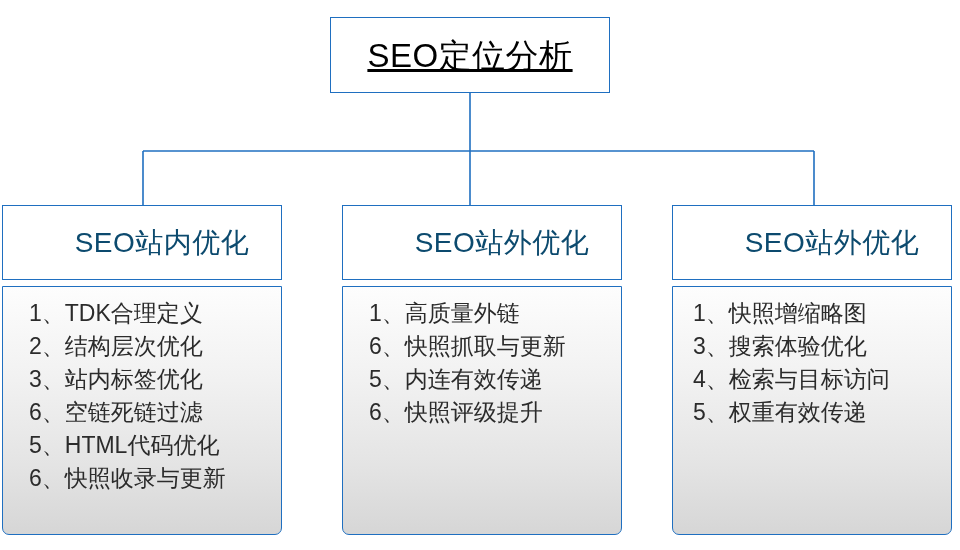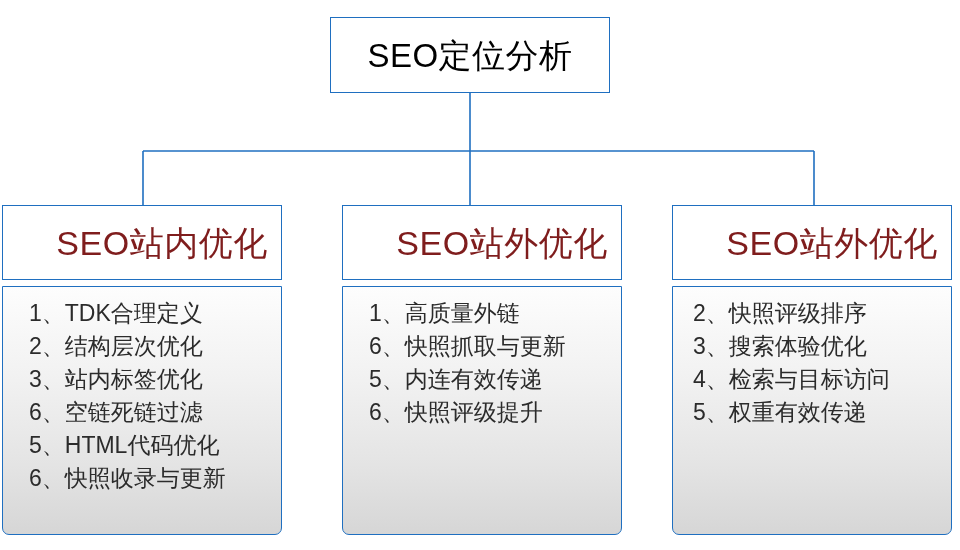--- a/index.html
+++ b/index.html
@@ -47,20 +47,21 @@
     display: flex;
     align-items: center;
     justify-content: center;
   }
   .root-title {
     font-size: 33px;
     line-height: 1;
     letter-spacing: 0.5px;
     color: #000000;
     white-space: nowrap;
+    text-decoration: underline;
   }
 
   
   .branch {
     position: absolute;
     top: 205px;
     width: 280px;
   }
   .branch-1 { left: 2px; }
   .branch-2 { left: 330px; padding-left: 12px; }
@@ -70,25 +71,25 @@
     box-sizing: border-box;
     width: 280px;
     height: 75px;
     border: 1.6px solid #1f6fc0;
     background: #ffffff;
     display: flex;
     align-items: center;
     justify-content: center;
   }
   .branch-header-title {
-    font-size: 34px;
+    font-size: 28px;
     line-height: 1;
     letter-spacing: 0.5px;
     white-space: nowrap;
-    color: #7f1d1d;
+    color: #0c4a6e;
     margin-left: 40px;
   }
 
   .branch-body {
     box-sizing: border-box;
     width: 280px;
     height: 249px;
     margin-top: 6px;
     border: 1.4px solid #1f6fc0;
     border-radius: 0 0 7px 7px;
@@ -154,20 +155,20 @@
       <div class="list-item">5、内连有效传递</div>
       <div class="list-item">6、快照评级提升</div>
     </div>
   </div>
 
   <div class="branch branch-3">
     <div class="branch-header">
       <span class="branch-header-title">SEO站外优化</span>
     </div>
     <div class="branch-body">
-      <div class="list-item">2、快照评级排序</div>
+      <div class="list-item">1、快照增缩略图</div>
       <div class="list-item">3、搜索体验优化</div>
       <div class="list-item">4、检索与目标访问</div>
       <div class="list-item">5、权重有效传递</div>
     </div>
   </div>
 
 </div>
 
 </body></html>

